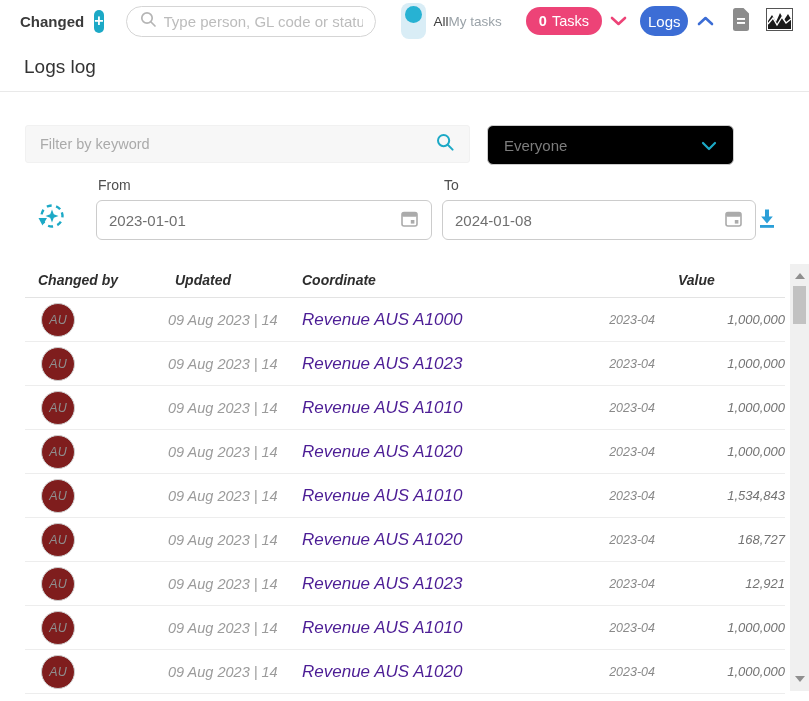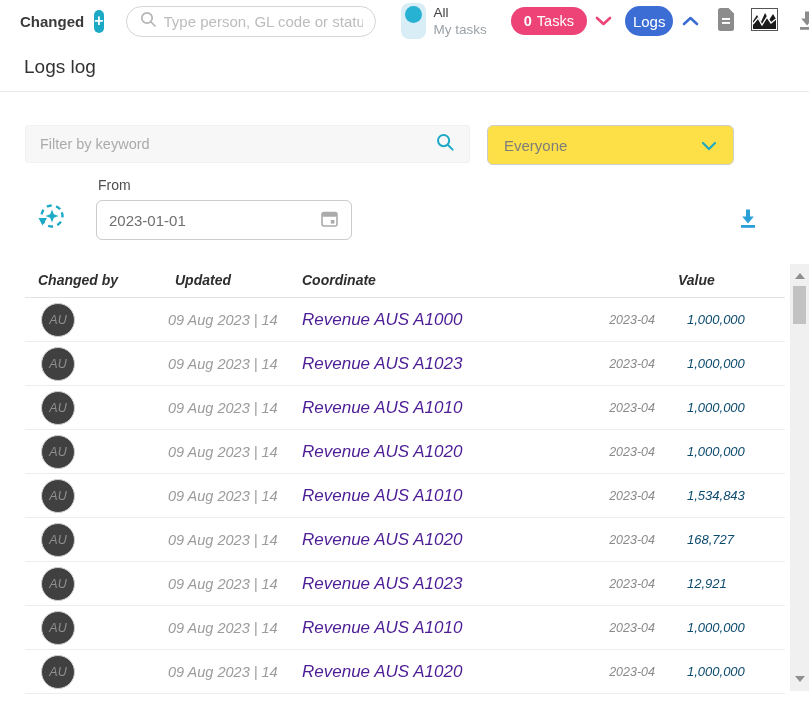--- a/index.html
+++ b/index.html
@@ -14,21 +14,21 @@
     border:none; cursor:pointer; line-height:1; }
   .vdiv { width:1px; height:28px; background:#e2e2e2; margin-left:13px; }
   .search-pill { margin-left:9px; width:288px; height:31px; border:1px solid #d5d5d5; border-radius:16px;
     display:flex; align-items:center; padding:0 12px; gap:7px; background:#fff; }
   .search-pill input { border:none; outline:none; flex:1; font-size:15px; color:#555; background:transparent;
     font-family:"Liberation Sans", sans-serif; }
   .search-pill input::placeholder { color:#bcbcbc; }
   .scope { margin-left:12px; display:flex; align-items:center; gap:8px; }
   .scope-slider { width:25px; height:36px; border-radius:8px; background:#d9edf6; position:relative; }
   .scope-knob { position:absolute; top:3px; left:4px; width:17px; height:17px; border-radius:50%; background:#27B2D3; }
-  .scope-labels { display:flex; flex-direction:column; line-height:17px; font-size:13.5px; }
+  .scope-labels { display:flex; flex-direction:row; line-height:17px; font-size:13.5px; }
   .scope-all { color:#3f3f3f; }
   .scope-my { color:#9aa2a8; }
   .tasks-pill { margin-left:24px; height:28px; border-radius:14px; background:#ED4377; color:#fff;
     display:flex; align-items:center; padding:0 13px; gap:5px; font-size:14.5px; border:none; cursor:pointer; }
   .tasks-pill .cnt { font-weight:700; }
   .chev-btn { background:none; border:none; cursor:pointer; display:flex; align-items:center; }
   .tasks-chev { margin-left:8px; }
   .logs-pill { margin-left:13px; height:30px; border-radius:16px; background:#3C6DD5; color:#fff;
     display:flex; align-items:center; padding:0 8px; font-size:15px; border:none; cursor:pointer; }
   .logs-chev { margin-left:9px; }
@@ -44,50 +44,50 @@
 
   
   .filters { padding:0 25px; }
   .kw-row { margin-top:33px; display:flex; }
   .kw-input { width:445px; height:38px; background:#f7f7f7; border:1px solid #f1f1f1; border-radius:3px;
     display:flex; align-items:center; padding:0 14px; }
   .kw-input input { border:none; outline:none; flex:1; background:transparent; font-size:14.5px; color:#000000;
     font-family:"Liberation Sans", sans-serif; }
   .kw-input input::placeholder { color:#aaa; }
   .everyone { margin-left:17px; width:247px; height:40px; border:1px solid #ccc; border-radius:6px;
-    background:#fde047; display:flex; align-items:center; justify-content:space-between; padding:0 16px;
+    background:#000000; display:flex; align-items:center; justify-content:space-between; padding:0 16px;
     font-size:15px; color:#7d7d7d; cursor:pointer; }
   .date-row { margin-top:12px; display:flex; align-items:flex-end; }
   .sync-btn { margin-left:11px; margin-bottom:5px; }
   .dgroup { margin-left:28px; }
   .dgroup.to { margin-left:10px; }
   .dlabel { font-size:14px; color:#4f4f4f; margin:0 0 7px 2px; }
-  .date-box { width:256px; height:40px; border:1px solid #ccc; border-radius:6px; background:#fff;
+  .date-box { width:336px; height:40px; border:1px solid #ccc; border-radius:6px; background:#fff;
     display:flex; align-items:center; padding:0 12px; }
   .dgroup.to .date-box { width:314px; }
   .date-box input { border:none; outline:none; flex:1; font-size:15px; color:#6f6f6f;
     font-family:"Liberation Sans", sans-serif; background:transparent; }
   .dlteal-btn { margin-left:auto; margin-right:25px; margin-bottom:8px; }
 
   
   .table-section { position:relative; margin-top:22px; height:429px; }
   .tbl { margin-left:25px; width:760px; }
   .trow { display:grid; grid-template-columns:125px 145px 300px 60px 130px; align-items:center;font-style:italic; }
   .thead { height:36px; border-bottom:1px solid #e3e3e3; font-size:14px; font-weight:700; color:#2e2e2e; }
   .th-changed { padding-left:13px; }
   .th-updated { padding-left:25px; }
   .th-coordinate { padding-left:7px; }
   .th-value { padding-left:23px; }
   .drow { height:44px; border-bottom:1px solid #ededed; }
   .avatar { width:34px; height:34px; margin-left:16px; border:1px solid #cfcfcf; border-radius:50%;
-    background:#404040; color:#8f8f8f; font-size:12.5px; display:flex; align-items:center; justify-content:center; }
+    background:#7f1d1d; color:#8f8f8f; font-size:12.5px; display:flex; align-items:center; justify-content:center; }
   .c-updated { padding-left:18px; color:#9b9b9b; font-size:14.5px; white-space:nowrap; overflow:hidden; }
   .c-coordinate { padding-left:7px; color:#4c1d95; font-size:17px; white-space:nowrap; overflow:hidden; }
   .c-period { text-align:right; color:#8a8a8a; font-size:12.5px; }
-  .c-value { padding-left:32px; color:#0c4a6e; font-size:13px; white-space:nowrap; }
+  .c-value { padding-left:32px; color:#737373; font-size:13px; white-space:nowrap;text-align:right; }
 
   
   .scrollbar { position:absolute; top:2px; right:0; width:19px; height:427px; background:#f0f0f0;
     display:flex; flex-direction:column; align-items:center; }
   .sb-up { margin-top:9px; width:0; height:0; border-left:5px solid transparent; border-right:5px solid transparent;
     border-bottom:6px solid #8f8f8f; cursor:pointer; }
   .sb-thumb { margin-top:7px; width:13px; height:38px; background:#c2c2c2; cursor:grab; }
   .sb-down { margin-top:auto; margin-bottom:9px; width:0; height:0; border-left:5px solid transparent;
     border-right:5px solid transparent; border-top:6px solid #8f8f8f; cursor:pointer; }
 </style>
@@ -208,20 +208,33 @@
         <input type="text" value="2023-01-01" style="">
         <span>
           <svg width="19" height="19" viewBox="0 0 19 19">
             <rect x="2" y="3.5" width="15" height="13.5" rx="2" fill="none" stroke="#ababab" stroke-width="1.6"></rect>
             <rect x="2" y="3.5" width="15" height="4.2" rx="1.5" fill="#ababab"></rect>
             <rect x="10.8" y="11" width="3.6" height="3.6" fill="#ababab"></rect>
           </svg>
         </span>
       </div>
     </div>
+    <div class="dgroup to">
+      <div class="dlabel">To</div>
+      <div class="date-box">
+        <input type="text" value="2024-01-08" style="">
+        <span>
+          <svg width="19" height="19" viewBox="0 0 19 19">
+            <rect x="2" y="3.5" width="15" height="13.5" rx="2" fill="none" stroke="#ababab" stroke-width="1.6"></rect>
+            <rect x="2" y="3.5" width="15" height="4.2" rx="1.5" fill="#ababab"></rect>
+            <rect x="10.8" y="11" width="3.6" height="3.6" fill="#ababab"></rect>
+          </svg>
+        </span>
+      </div>
+    </div>
     <button class="icon-btn dlteal-btn">
       <span>
         <svg width="22" height="22" viewBox="0 0 22 22">
           <path d="M9 2.5 h4 v7 h3.8 L11 16.5 L5.2 9.5 H9 z" fill="#2B9FD8"></path>
           <rect x="4" y="18" width="14" height="2.8" fill="#2B9FD8"></rect>
         </svg>
       </span>
     </button>
   </div>
 </div>

